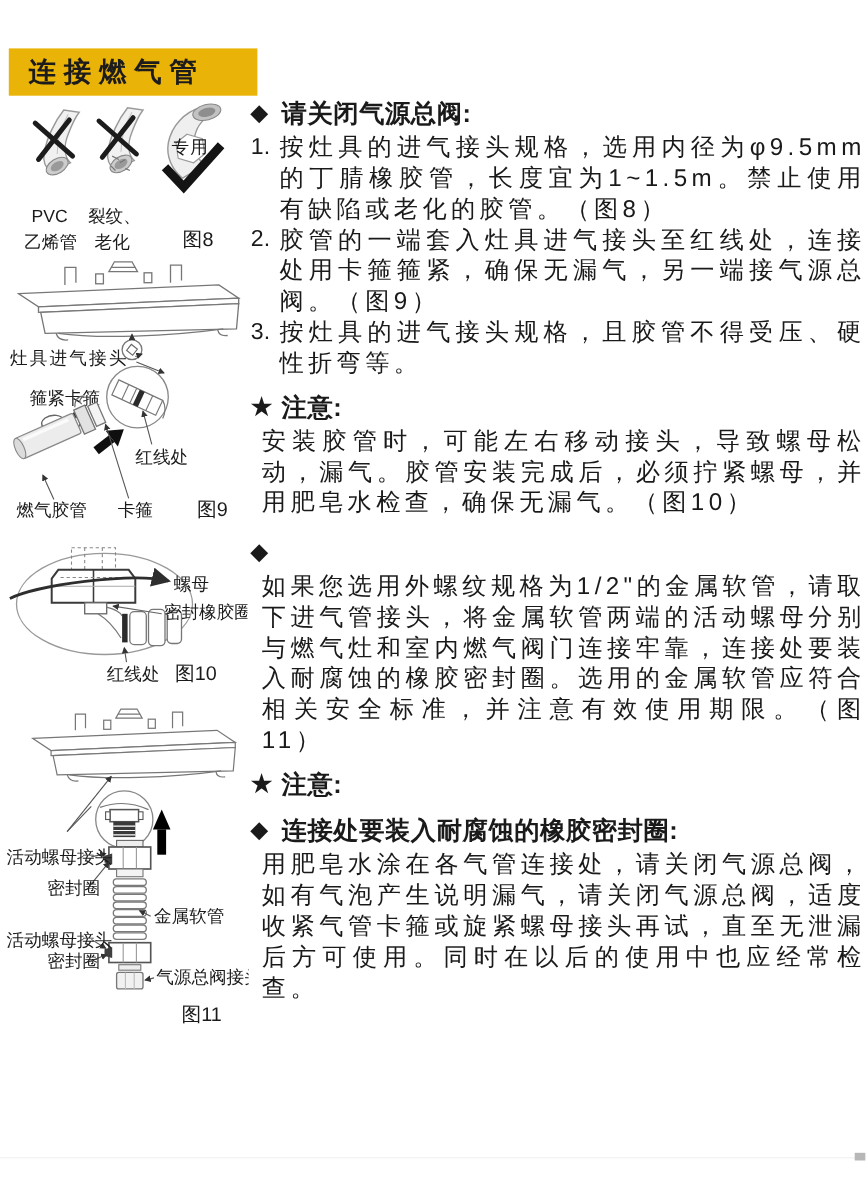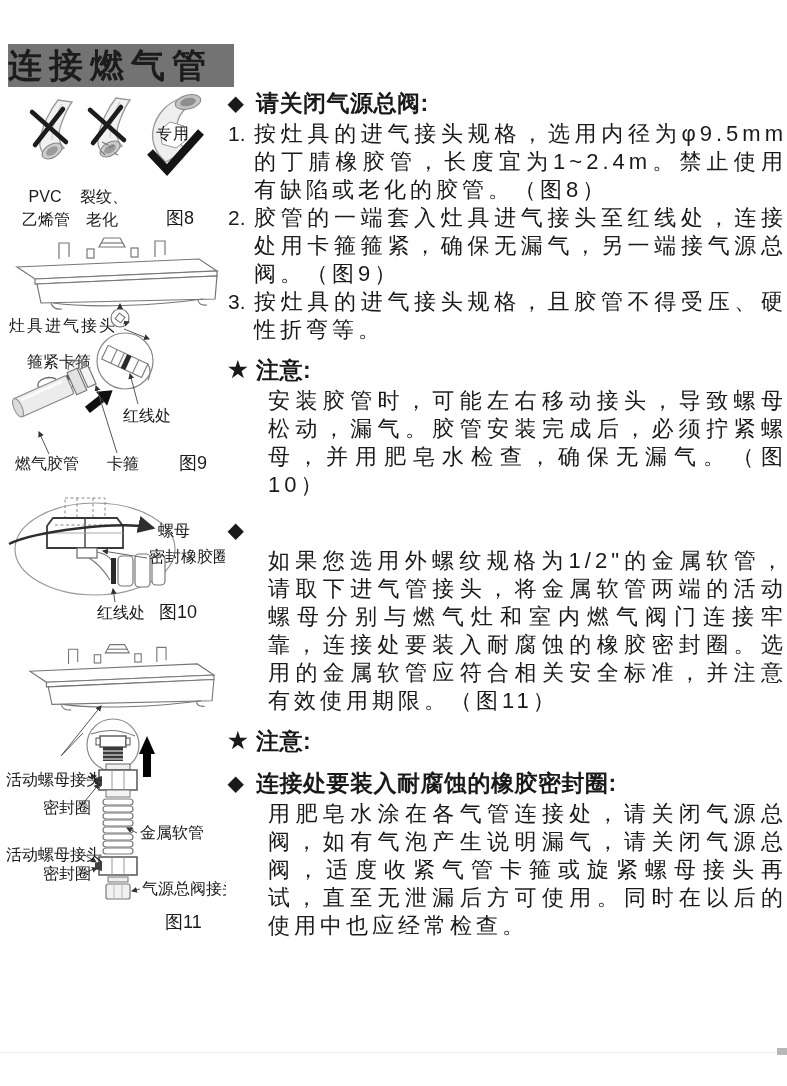--- a/index.html
+++ b/index.html
@@ -2,39 +2,39 @@
 <html><head>
 <meta charset="utf-8">
 <style>
   html,body { margin:0; padding:0; background:#fff; }
   .page {
     position:relative; width:787px; height:1086px; background:#ffffff;
     font-family:"Liberation Sans", sans-serif; color:#1a1a1a; overflow:hidden;
   }
   .title-box {
     position:absolute; left:8px; top:44px; width:226px; height:43px;
-    background:#737373; display:flex; align-items:center;
-    box-sizing:border-box;
-    font-size:34px; font-weight:bold; letter-spacing:7px; color:#1c1c1c;
+    background:#eab308; display:flex; align-items:center;
+    padding-left:18px; box-sizing:border-box;
+    font-size:25px; font-weight:bold; letter-spacing:7px; color:#1c1c1c;
   }
   .fig { position:absolute; }
   .fig text { font-size:16px; fill:#1a1a1a; }
   .fig .cap { font-size:18px; }
   .content { position:absolute; left:228px; top:88px; width:559px; }
   .sec-title { display:flex; align-items:flex-start; font-size:23px; font-weight:bold;
     line-height:30px; letter-spacing:0.5px; margin:0 0 2px 0; }
   .sec-title .marker { width:28px; flex:none; font-size:20px; line-height:30px; }
   .sec-title.star .marker { font-size:22px; }
   .mt-note  { margin-top:11px; }
   .mt-metal { margin-top:16px; }
   .mt-check { margin-top:12px; }
   .item { display:flex; font-size:22px; line-height:28px; letter-spacing:4px; }
   .item .num { width:26px; flex:none; letter-spacing:0; font-size:21px; }
   .item .txt { flex:1; text-align:justify; }
-  .sec-body { margin-left:40px; font-size:22px; line-height:28px;
+  .sec-body { margin-left:10px; font-size:22px; line-height:28px;
     letter-spacing:4px; text-align:justify; }
   .bottom-rule { position:absolute; left:0; top:1052px; width:779px; height:1px; background:#f1f1f1; }
   .edge-mark  { position:absolute; right:0; top:1048px; width:10px; height:7px; background:#b7b7b7; }
 </style>
 </head>
 <body>
 
 <div class="page">
 
   <div class="title-box">连接燃气管</div>
@@ -277,21 +277,21 @@
 
   <div class="content">
 
     <div class="sec-title">
       <span class="marker">◆</span>
       <span>请关闭气源总阀:</span>
     </div>
 
     <div class="item">
       <span class="num">1.</span>
-      <span class="txt">按灶具的进气接头规格，选用内径为φ9.5mm的丁腈橡胶管，长度宜为1~2.4m。禁止使用有缺陷或老化的胶管。（图8）</span>
+      <span class="txt">按灶具的进气接头规格，选用内径为φ9.5mm的丁腈橡胶管，长度宜为1~1.5m。禁止使用有缺陷或老化的胶管。（图8）</span>
     </div>
     <div class="item">
       <span class="num">2.</span>
       <span class="txt">胶管的一端套入灶具进气接头至红线处，连接处用卡箍箍紧，确保无漏气，另一端接气源总阀。（图9）</span>
     </div>
     <div class="item">
       <span class="num">3.</span>
       <span class="txt">按灶具的进气接头规格，且胶管不得受压、硬性折弯等。</span>
     </div>
 

